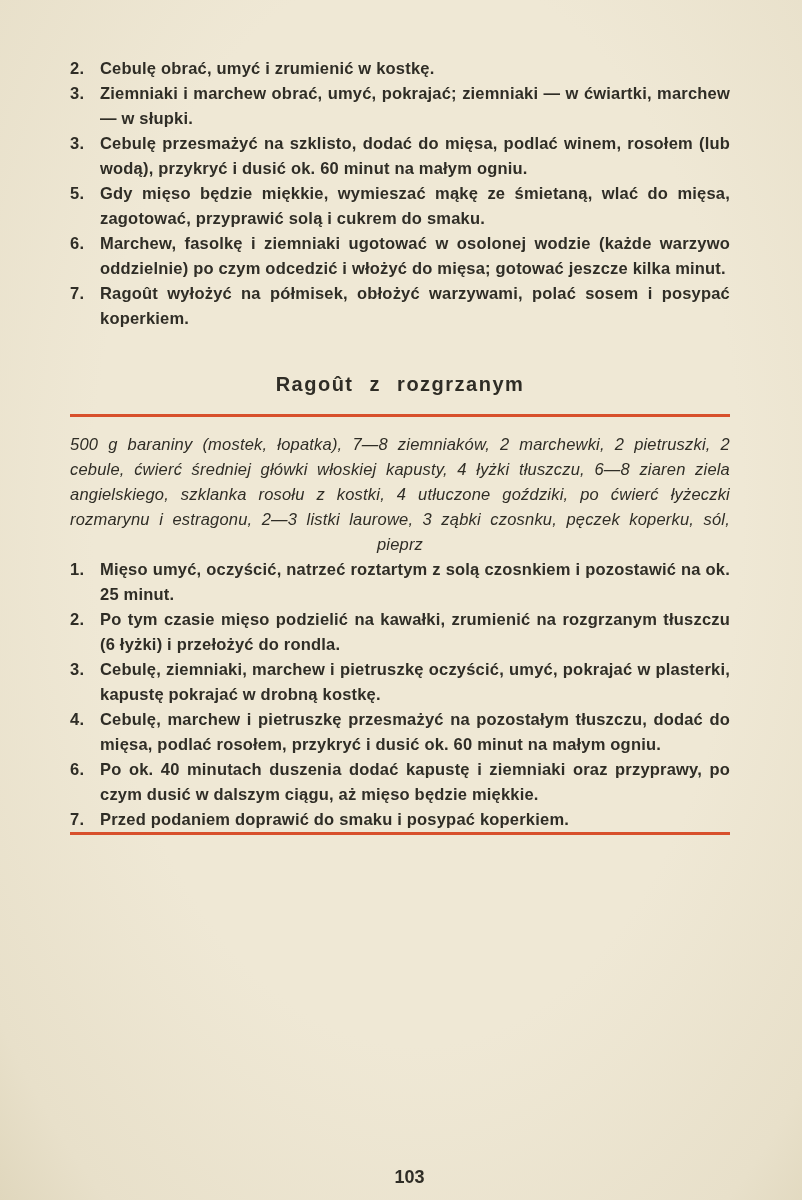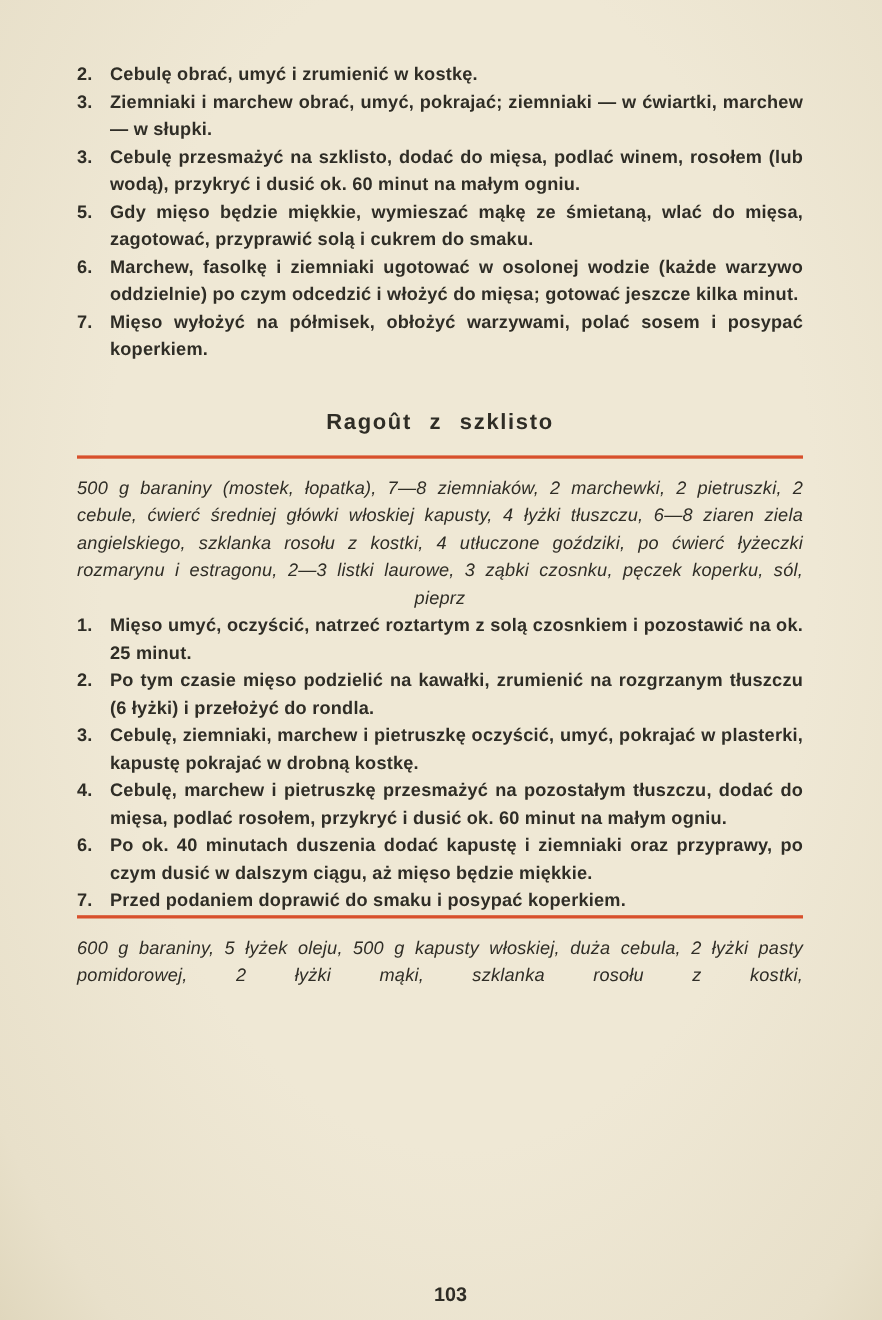--- a/index.html
+++ b/index.html
@@ -99,25 +99,25 @@
       <div class="step">
         <span class="num">5.</span>
         <span class="txt">Gdy mięso będzie miękkie, wymieszać mąkę ze śmietaną, wlać do mięsa, zagotować, przyprawić solą i cukrem do smaku.</span>
       </div>
       <div class="step">
         <span class="num">6.</span>
         <span class="txt">Marchew, fasolkę i ziemniaki ugotować w osolonej wodzie (każde warzywo oddzielnie) po czym odcedzić i włożyć do mięsa; gotować jeszcze kilka minut.</span>
       </div>
       <div class="step">
         <span class="num">7.</span>
-        <span class="txt">Mięso wyłożyć na półmisek, obłożyć warzywami, polać sosem i posypać koperkiem.</span>
+        <span class="txt">Ragoût wyłożyć na półmisek, obłożyć warzywami, polać sosem i posypać koperkiem.</span>
       </div>
     </div>
 
-    <h2 class="recipe-title">Ragoût z szklisto</h2>
+    <h2 class="recipe-title">Ragoût z rozgrzanym</h2>
     <div class="rule"></div>
 
     <p class="ingredients">500 g baraniny (mostek, łopatka), 7—8 ziemniaków, 2 marchewki, 2 pietruszki, 2 cebule, ćwierć średniej główki włoskiej kapusty, 4 łyżki tłuszczu, 6—8 ziaren ziela angielskiego, szklanka rosołu z kostki, 4 utłuczone goździki, po ćwierć łyżeczki rozmarynu i estragonu, 2—3 listki laurowe, 3 ząbki czosnku, pęczek koperku, sól, pieprz</p>
 
     <div class="steps">
       <div class="step">
         <span class="num">1.</span>
         <span class="txt">Mięso umyć, oczyścić, natrzeć roztartym z solą czosnkiem i pozostawić na ok. 25 minut.</span>
       </div>
       <div class="step">
@@ -137,18 +137,17 @@
         <span class="txt">Po ok. 40 minutach duszenia dodać kapustę i ziemniaki oraz przyprawy, po czym dusić w dalszym ciągu, aż mięso będzie miękkie.</span>
       </div>
       <div class="step">
         <span class="num">7.</span>
         <span class="txt">Przed podaniem doprawić do smaku i posypać koperkiem.</span>
       </div>
     </div>
 
     <div class="rule"></div>
 
-    <p class="ingredients continued">600 g baraniny, 5 łyżek oleju, 500 g kapusty włoskiej, duża cebula, 2 łyżki pasty pomidorowej, 2 łyżki mąki, szklanka rosołu z kostki,</p>
 
   </div>
 
   <div class="page-number">103</div>
 </div>
 
 </body></html>

